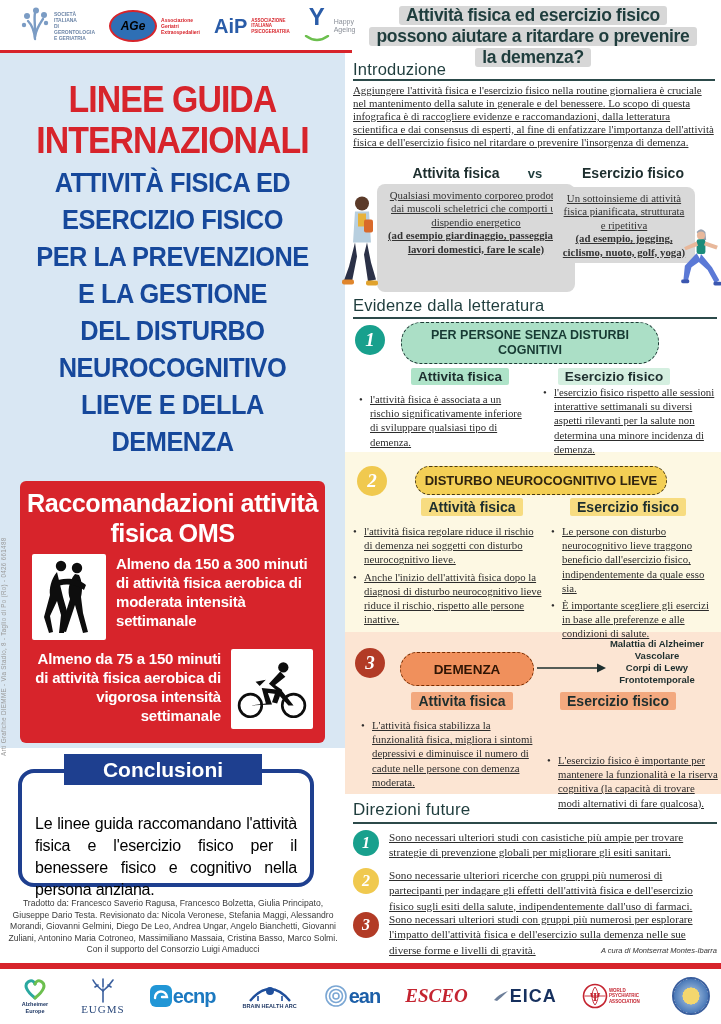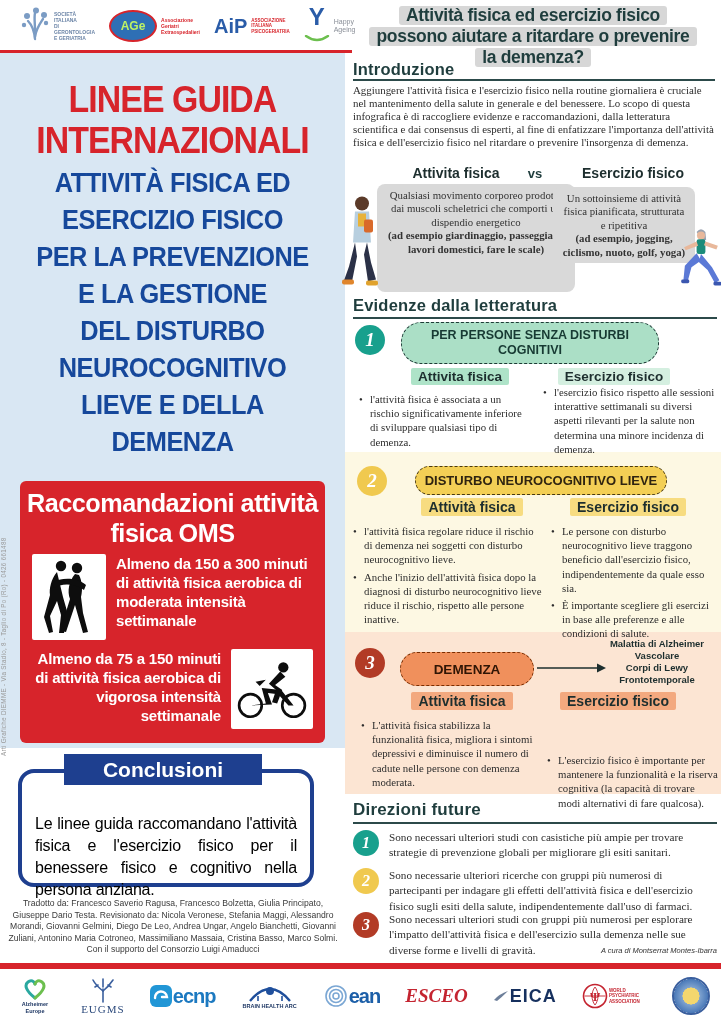--- a/index.html
+++ b/index.html
@@ -4,22 +4,22 @@
 <style>
   html,body{margin:0;padding:0;}
   body{width:721px;height:1024px;position:relative;background:#fff;font-family:"Liberation Sans",sans-serif;}
   .page{position:absolute;left:0;top:0;width:721px;height:1024px;overflow:hidden;background:#fff;}
   .abs{position:absolute;}
 
   
   .hdr-logos{left:20px;top:3px;width:320px;height:46px;display:flex;align-items:center;gap:14px;}
   .hlogo{display:flex;align-items:center;gap:4px;}
   .hlogo-lines{font-size:5px;line-height:6px;color:#6d86a8;font-weight:bold;text-transform:uppercase;}
-  .age-oval{width:44px;height:28px;border:2px solid #d7242b;border-radius:50%;background:#2e6fb5;color:#bef264;
-    display:flex;align-items:center;justify-content:center;font-weight:bold;font-size:12px;}
+  .age-oval{width:44px;height:28px;border:2px solid #d7242b;border-radius:50%;background:#2e6fb5;color:#000000;
+    display:flex;align-items:center;justify-content:center;font-weight:bold;font-style:italic;font-size:12px;}
   .age-lines{color:#d7242b;font-size:5px;line-height:6px;font-weight:bold;}
   .aip-txt{font-weight:bold;color:#2a5ca8;font-size:20px;line-height:20px;}
   .aip-lines{color:#d7242b;font-size:4.5px;line-height:5.5px;font-weight:bold;}
   .ha-y{font-weight:bold;color:#2a5ca8;font-size:24px;line-height:22px;}
   .ha-lines{color:#8a8f98;font-size:7px;line-height:8px;}
   .rule-red-top{left:0;top:50px;width:352px;height:3px;background:#d7242b;}
   .rule-red-bottom{left:0;top:963px;width:721px;height:6px;background:#d7242b;}
 
   
   .left-panel{left:0;top:53px;width:345px;height:695px;background:#d9e7f3;}
@@ -44,23 +44,23 @@
   .concl-box{left:18px;top:769px;width:296px;height:118px;background:#fff;border:4px solid #1e3f8f;border-radius:16px;
     padding:24px 13px 6px 13px;box-sizing:border-box;z-index:2;}
   .concl-body{font-size:16px;line-height:22px;color:#000000;text-align:justify;letter-spacing:-0.2px;}
   .credits{left:8px;top:898px;width:330px;font-size:8.6px;line-height:11.6px;color:#3a3a3a;text-align:center;}
 
   
   .right-col{left:345px;top:0;width:376px;height:963px;}
   .r-title{position:absolute;left:0;top:5px;width:100%;text-align:center;}
   .r-title .tl{display:inline-block;background:#d7d7d7;border-radius:3px;padding:0 7px;color:#1f3d3d;
     font-weight:bold;font-size:17.5px;line-height:19px;margin:1px 0;letter-spacing:-0.3px;}
-  .sec-h{position:absolute;font-weight:bold;font-size:16.5px;color:#1f3d3d;letter-spacing:0.2px;}
+  .sec-h{position:absolute;font-weight:normal;font-size:16.5px;color:#1f3d3d;letter-spacing:0.2px;}
   .sec-rule{position:absolute;height:2px;background:#2c4a4a;}
-  .serif{font-family:"Liberation Serif",serif;}
+  .serif{font-family:"Liberation Serif",serif;text-decoration:underline;}
   .intro-body{position:absolute;left:8px;top:84px;width:364px;font-size:10.9px;line-height:12.9px;color:#2d2d2d;}
 
   .vs-label{position:absolute;font-weight:bold;font-size:14px;color:#1d2e2e;text-align:center;}
   .vs-word{position:absolute;left:176px;top:166px;width:28px;font-weight:bold;font-size:13px;color:#1f3d3d;text-align:center;}
   .gray-box{position:absolute;background:#d9d9d9;border-radius:8px;padding:5px 7px;box-sizing:border-box;
     text-align:center;font-size:10.8px;line-height:13.4px;color:#333;}
   .gray-box .bold{font-weight:bold;}
 
   .num-circle{position:absolute;width:30px;height:30px;border-radius:50%;color:#fff;display:flex;align-items:center;
     justify-content:center;font-family:"Liberation Serif",serif;font-style:italic;font-weight:bold;font-size:19px;}

